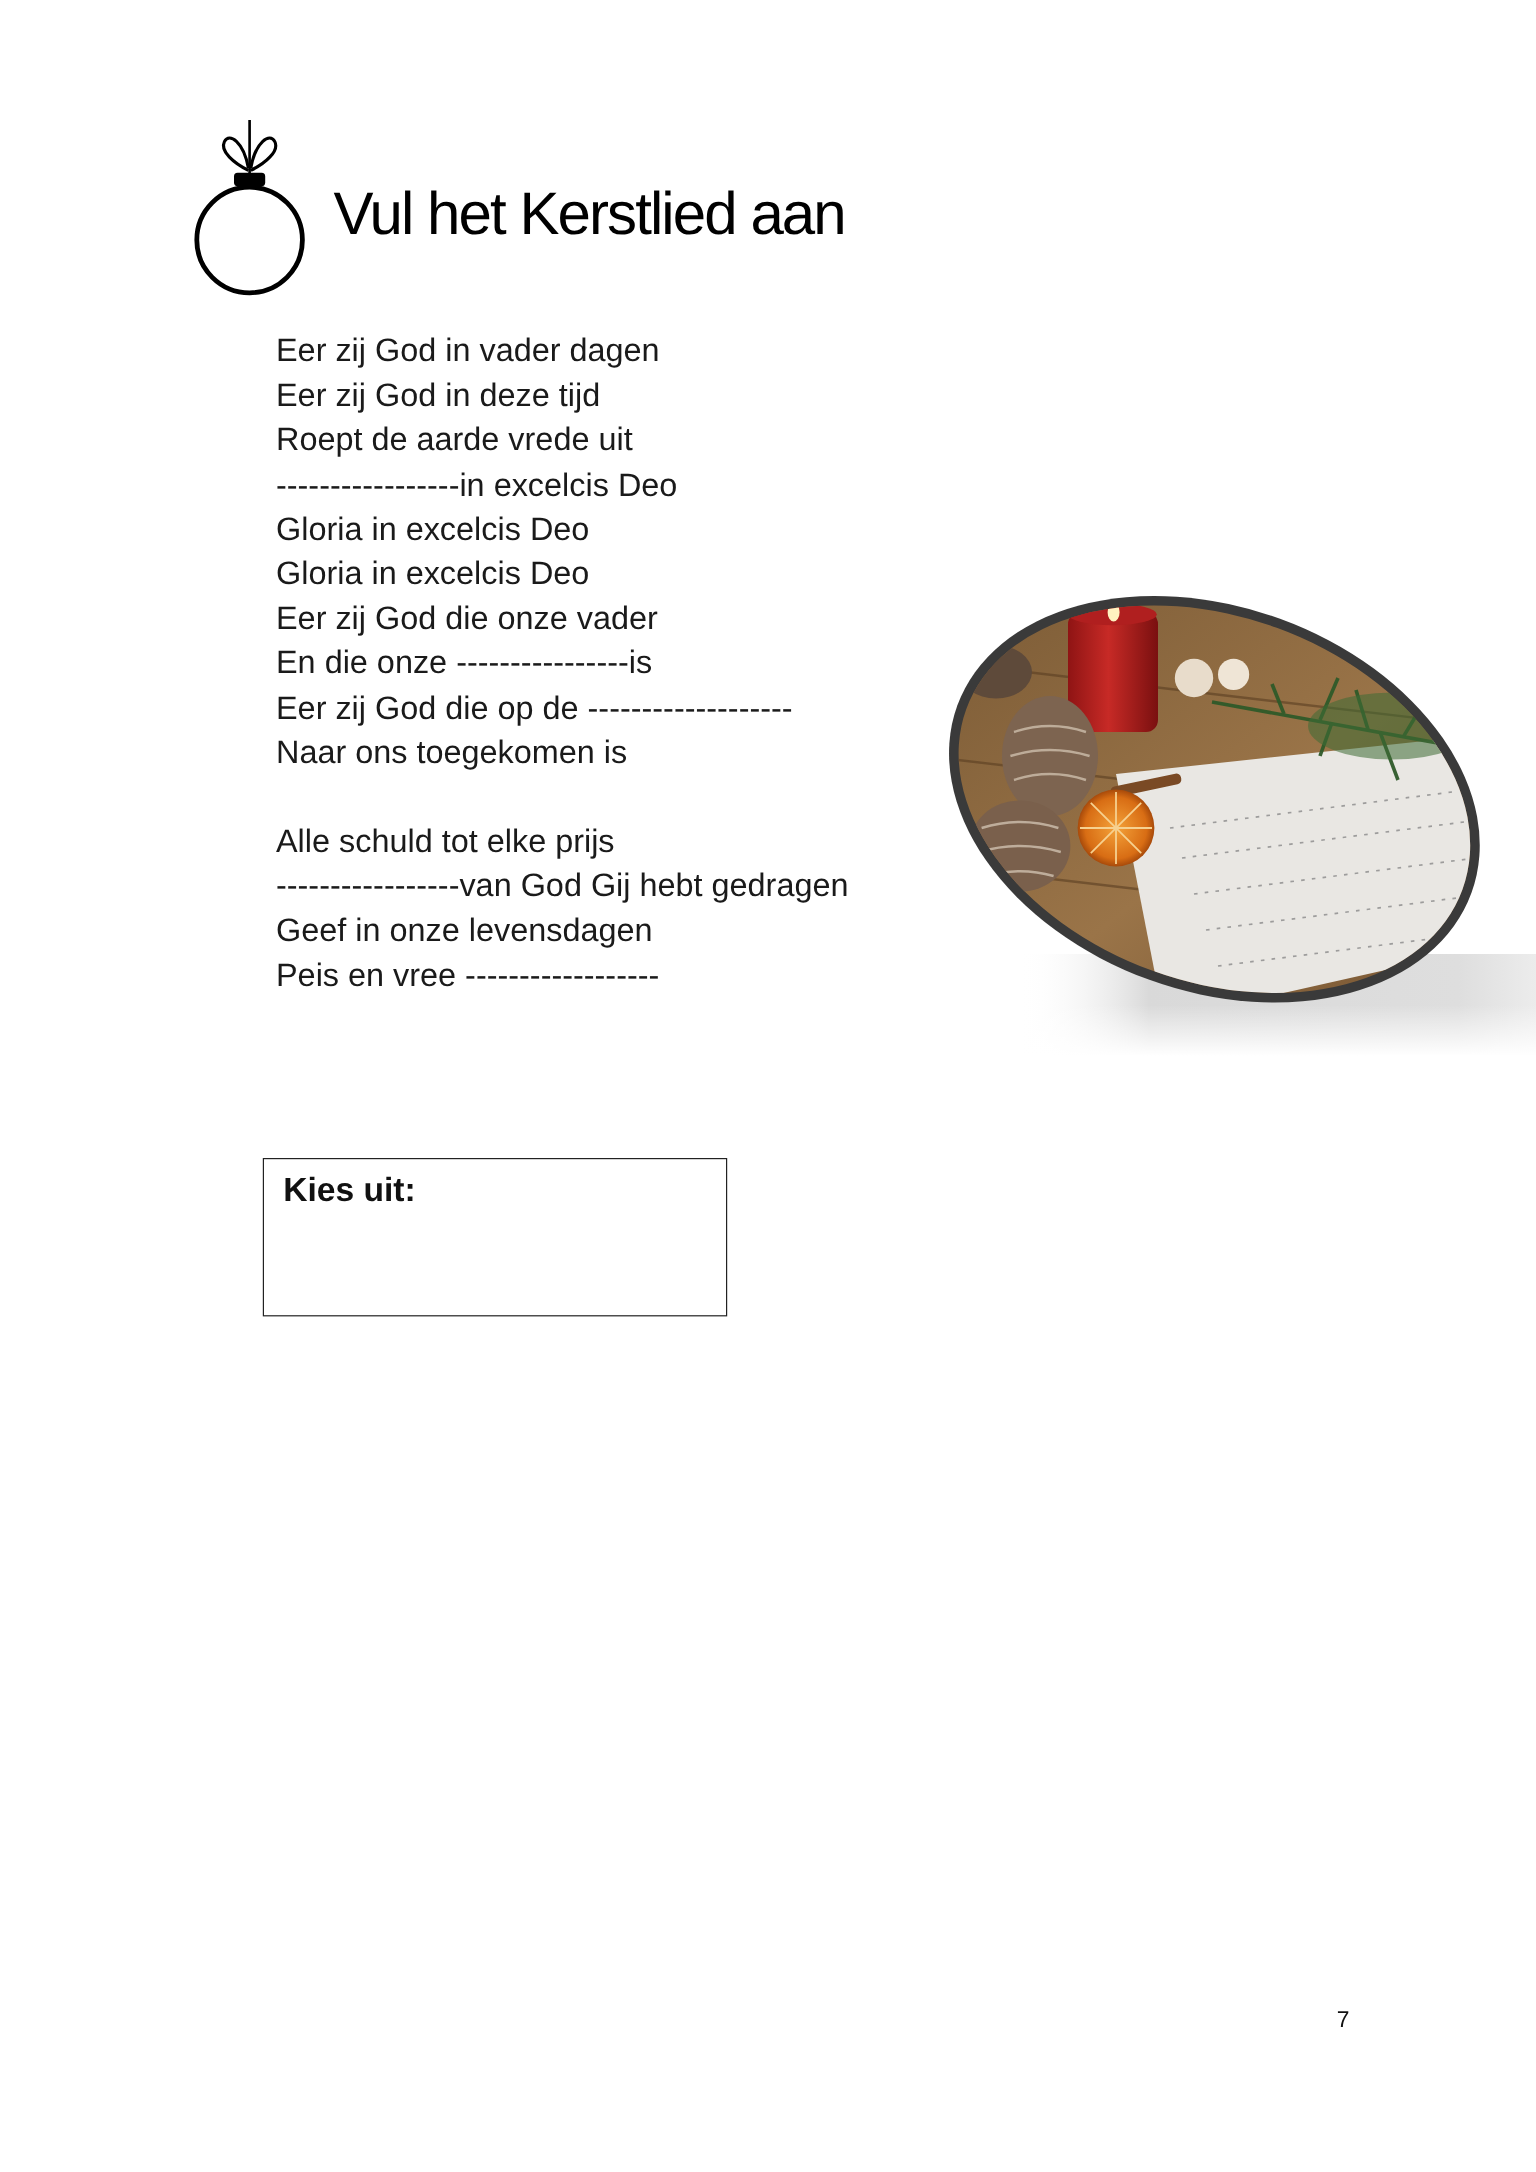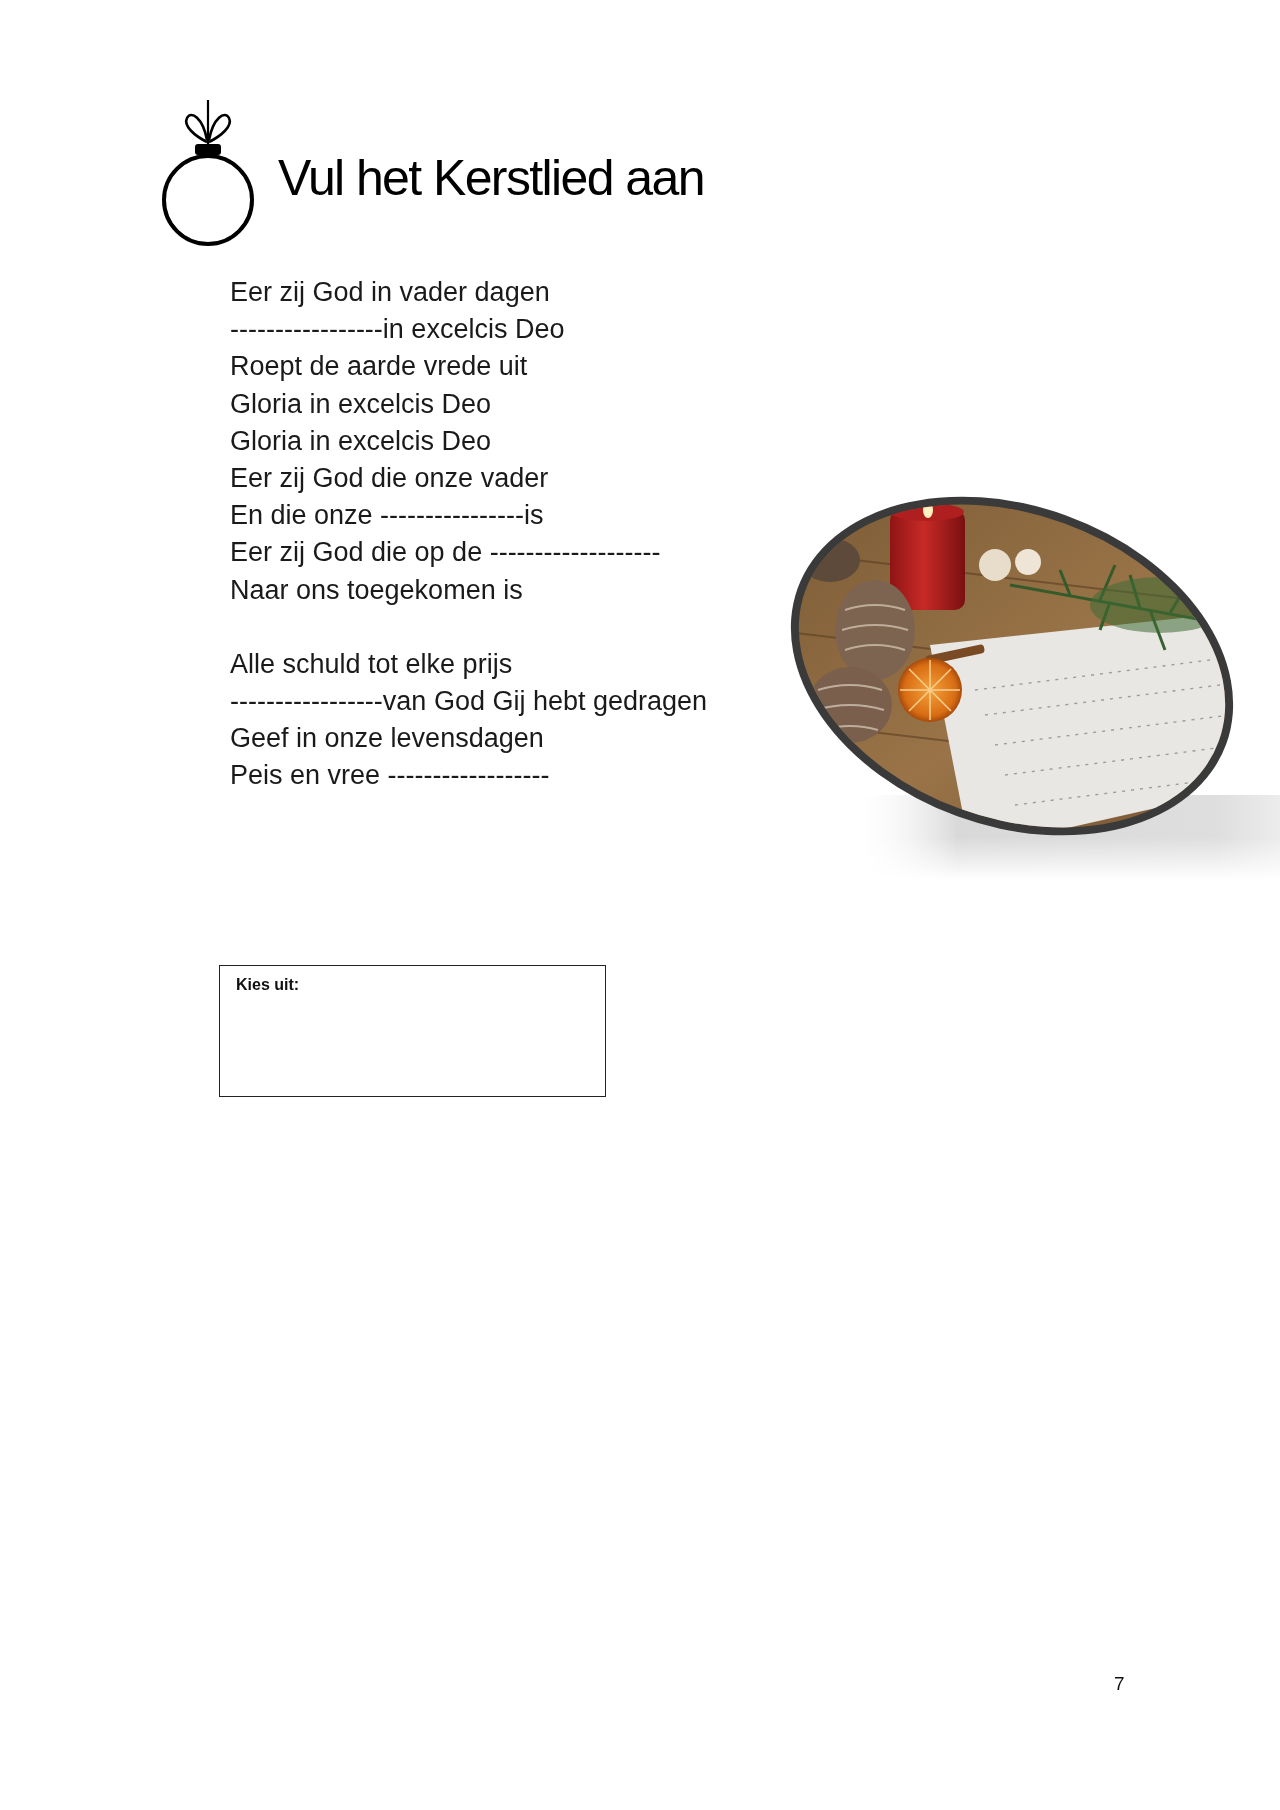--- a/index.html
+++ b/index.html
@@ -25,21 +25,21 @@
 
     .photo { position: absolute; left: 770px; top: 490px; width: 510px; height: 400px; }
 
     .choice-box {
       position: absolute; left: 219px; top: 965px; width: 387px; height: 132px;
       border: 1.6px solid #222; box-sizing: border-box;
       font-family: "Liberation Sans", sans-serif;
     }
     .choice-label {
       position: absolute; left: 16px; top: 10px;
-      font-size: 16px; font-weight: bold; color: #111;
+      font-size: 28px; font-weight: bold; color: #111;
     }
     .choice-options {
       position: absolute; left: 16px; top: 53px; width: 360px;
       font-size: 28px; line-height: 36px; color: #1a1a1a;
     }
     .choice-line { white-space: pre; }
 
     .page-number {
       position: absolute; left: 1114px; top: 1673px;
       font-family: "Liberation Sans", sans-serif; font-size: 19px; color: #111;
@@ -55,22 +55,23 @@
     <path d="M52 46 C 40 40, 28 30, 32 22 C 36 14, 48 22, 52 44" fill="none" stroke="#000" stroke-width="2.6"></path>
     <path d="M54 46 C 66 40, 78 30, 74 22 C 70 14, 58 22, 54 44" fill="none" stroke="#000" stroke-width="2.6"></path>
     <rect x="40" y="48" width="26" height="11" rx="3" fill="#000"></rect>
     <ellipse cx="53" cy="104" rx="44" ry="44" fill="none" stroke="#000" stroke-width="4"></ellipse>
   </svg>
 
   <h1 class="title">Vul het Kerstlied aan</h1>
 
   <div class="lyrics">
     <div class="lyric-line">Eer zij God in vader dagen</div>
+    <div class="lyric-line">Eer zij God in deze tijd</div>
+    <div class="lyric-line">Roept de aarde vrede uit</div>
     <div class="lyric-line">-----------------in excelcis Deo</div>
-    <div class="lyric-line">Roept de aarde vrede uit</div>
     <div class="lyric-line">Gloria in excelcis Deo</div>
     <div class="lyric-line">Gloria in excelcis Deo</div>
     <div class="lyric-line">Eer zij God die onze vader</div>
     <div class="lyric-line">En die onze ----------------is</div>
     <div class="lyric-line">Eer zij God die op de -------------------</div>
     <div class="lyric-line">Naar ons toegekomen is</div>
     <div class="stanza-gap"></div>
     <div class="lyric-line">Alle schuld tot elke prijs</div>
     <div class="lyric-line">-----------------van God Gij hebt gedragen</div>
     <div class="lyric-line">Geef in onze levensdagen</div>

